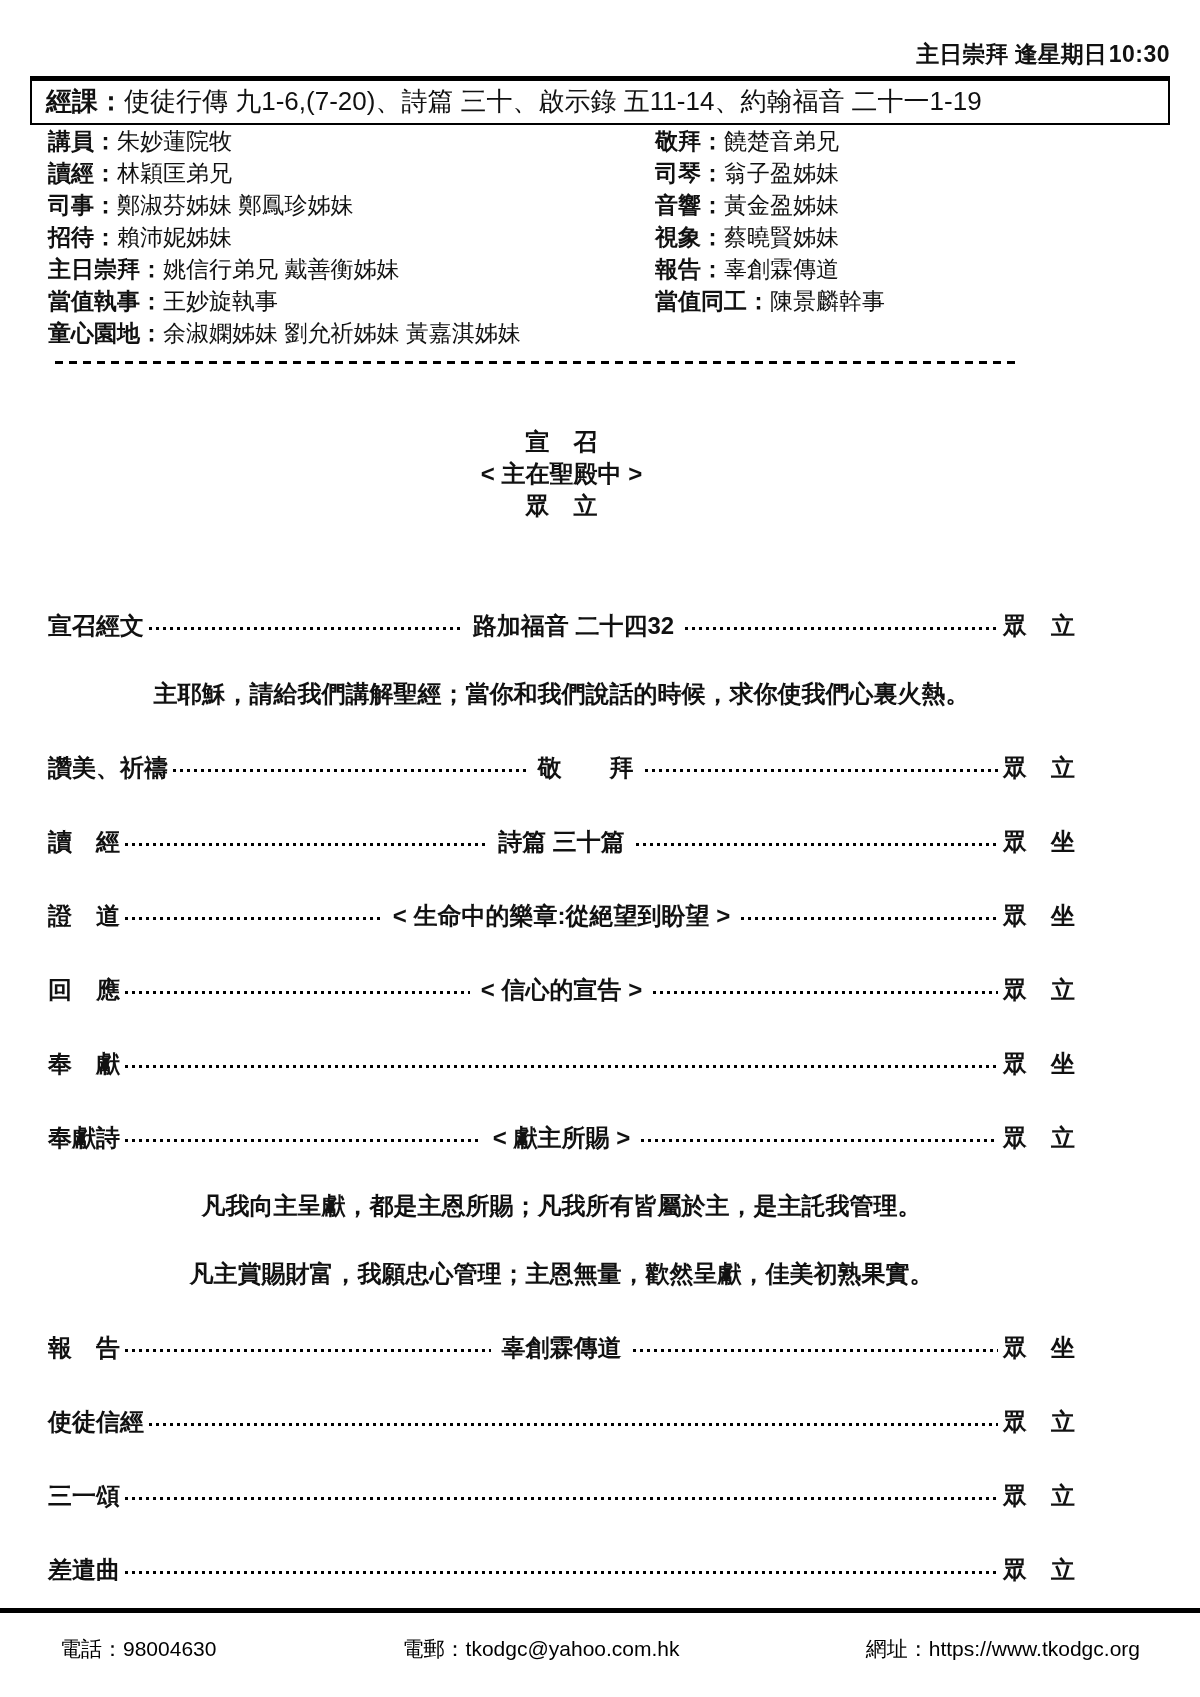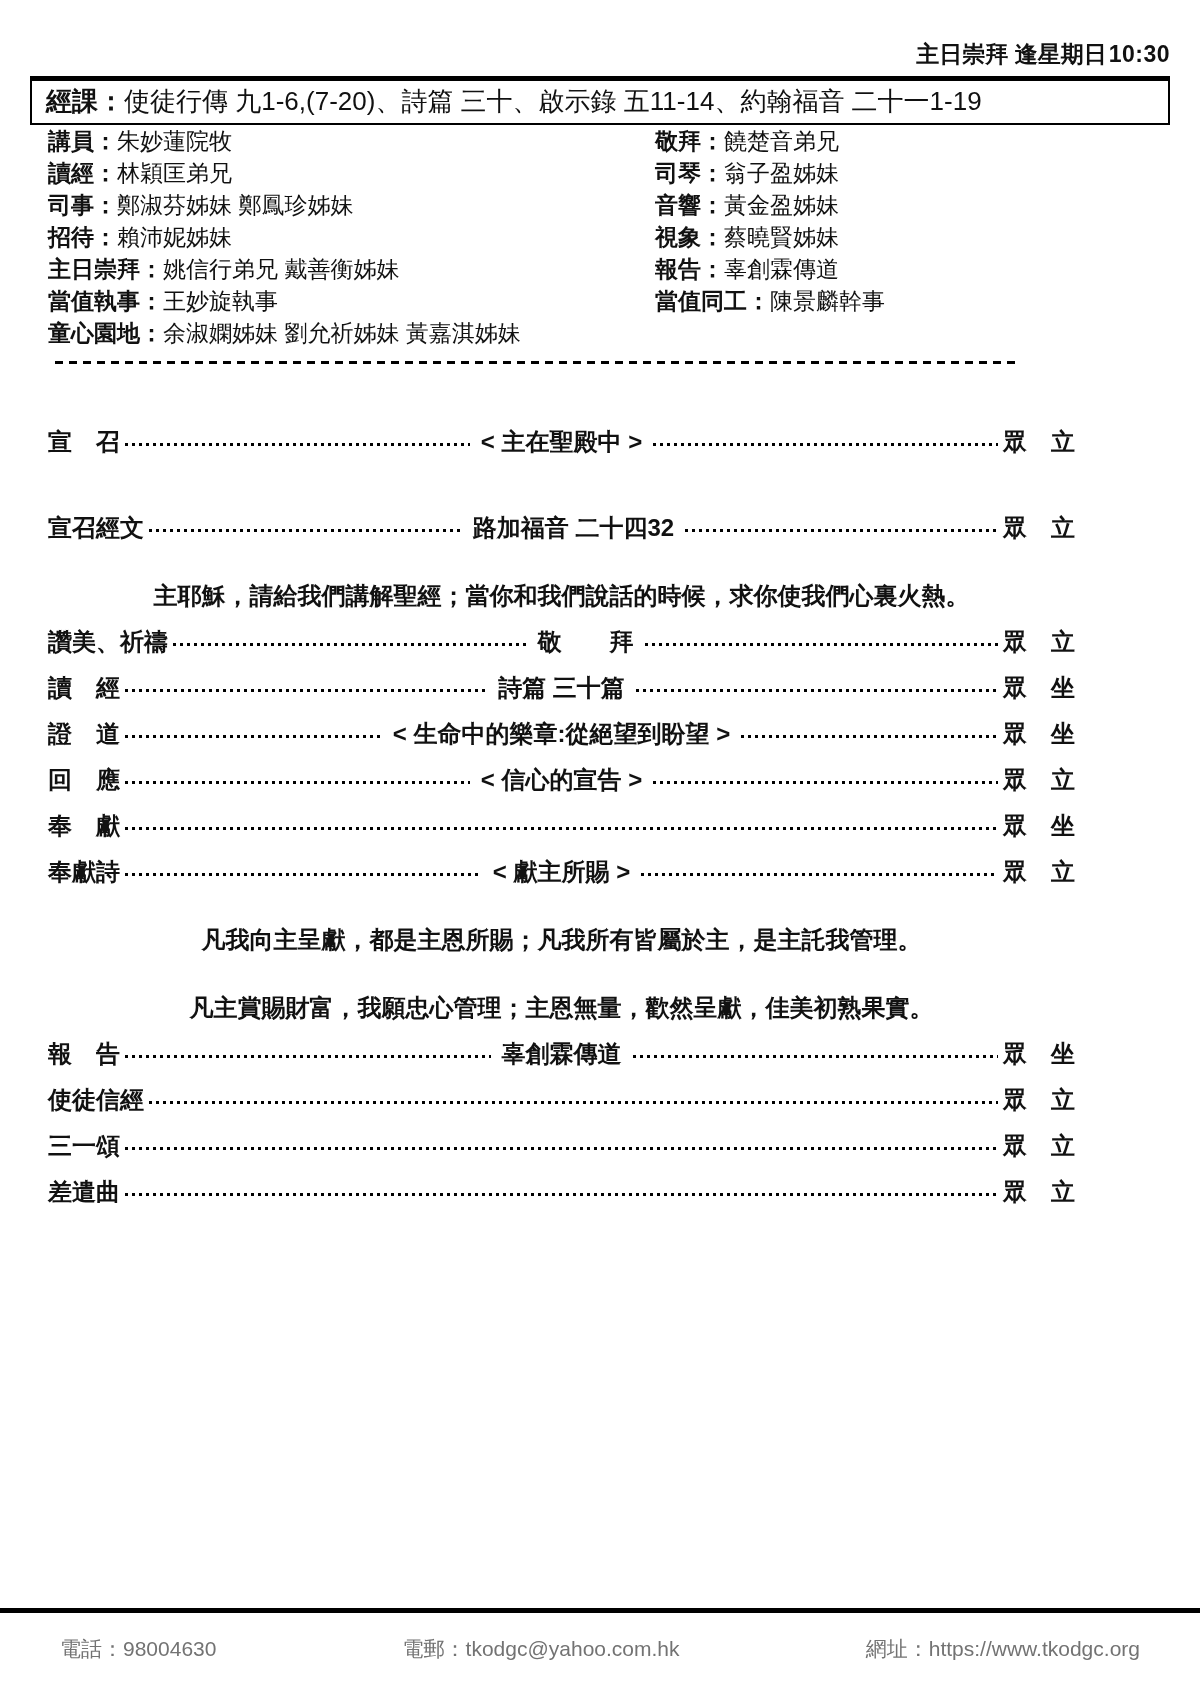--- a/index.html
+++ b/index.html
@@ -50,51 +50,51 @@
     margin: 12px 150px 0 25px;
     background: repeating-linear-gradient(90deg, #000 0 8px, transparent 8px 14px);
   }
   
   .service { padding: 64px 95px 0 18px; }
   .svc {
     display: flex;
     align-items: center;
     font-size: 24px;
     line-height: 28px;
-    margin-top: 18px;
+    margin-top: 46px;
     font-weight: 700;
   }
-  .svc:first-child { margin-top: 0; }
+  .svc:first-child { margin-top: 0; flex-direction: column; }
   .svc-label { white-space: nowrap; }
   .svc-center { white-space: nowrap; padding: 0 6px; }
   .svc-status { white-space: nowrap; }
   .leader {
     flex: 1;
     height: 3px;
     margin: 4px 5px 0 5px;
     background: repeating-linear-gradient(90deg, #000 0 3px, transparent 3px 7px);
   }
   .svc-text {
     text-align: center;
     font-size: 24px;
     line-height: 28px;
     font-weight: 700;
     margin-top: 40px;
   }
-  .gap-lg { margin-top: 58px; }
+  .gap-lg { margin-top: 92px; }
   
   .footer {
     position: absolute;
     left: 0; right: 0; bottom: 0;
     border-top: 5px solid #000;
     margin: 0 0;
     padding: 22px 60px 34px 60px;
     display: flex;
     justify-content: space-between;
-    color: #737373;
+    color: #000000;
     font-size: 21px;
   }
 </style>
 </head>
 <body>
 
 <div class="page">
 
   <div class="topbar">
     <span>主日崇拜 逢星期日</span><span class="time">10:30</span>

